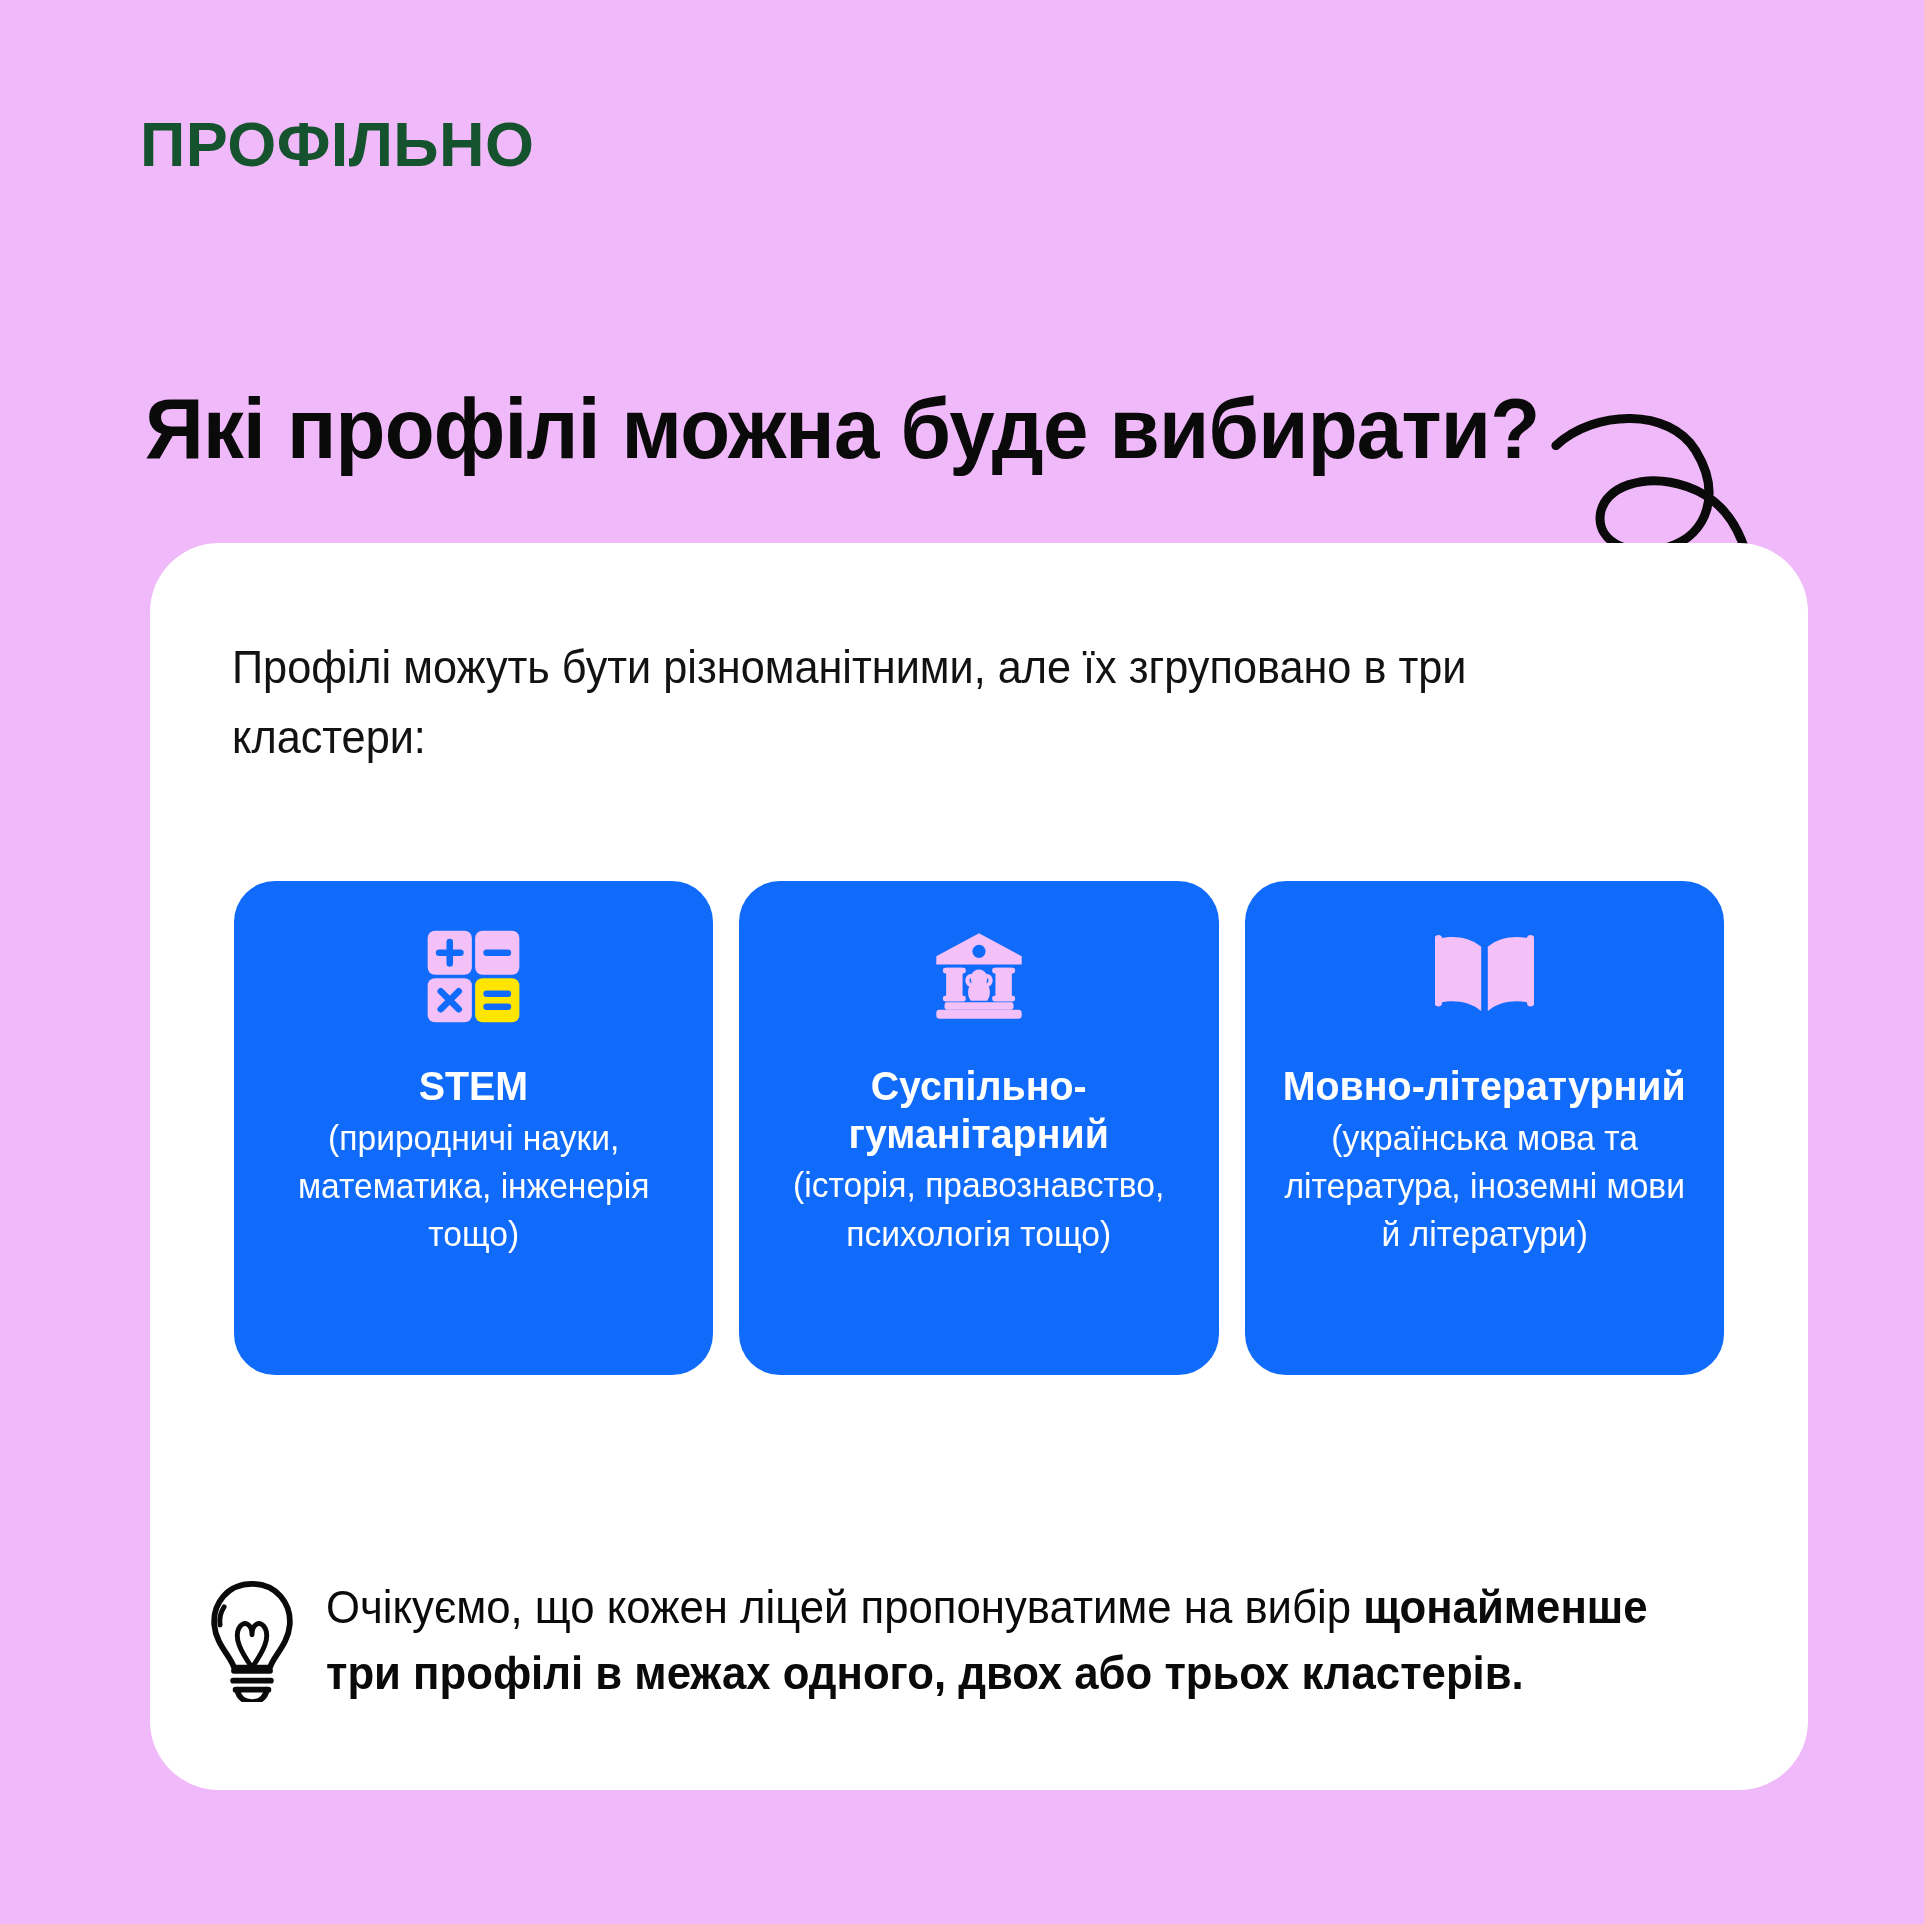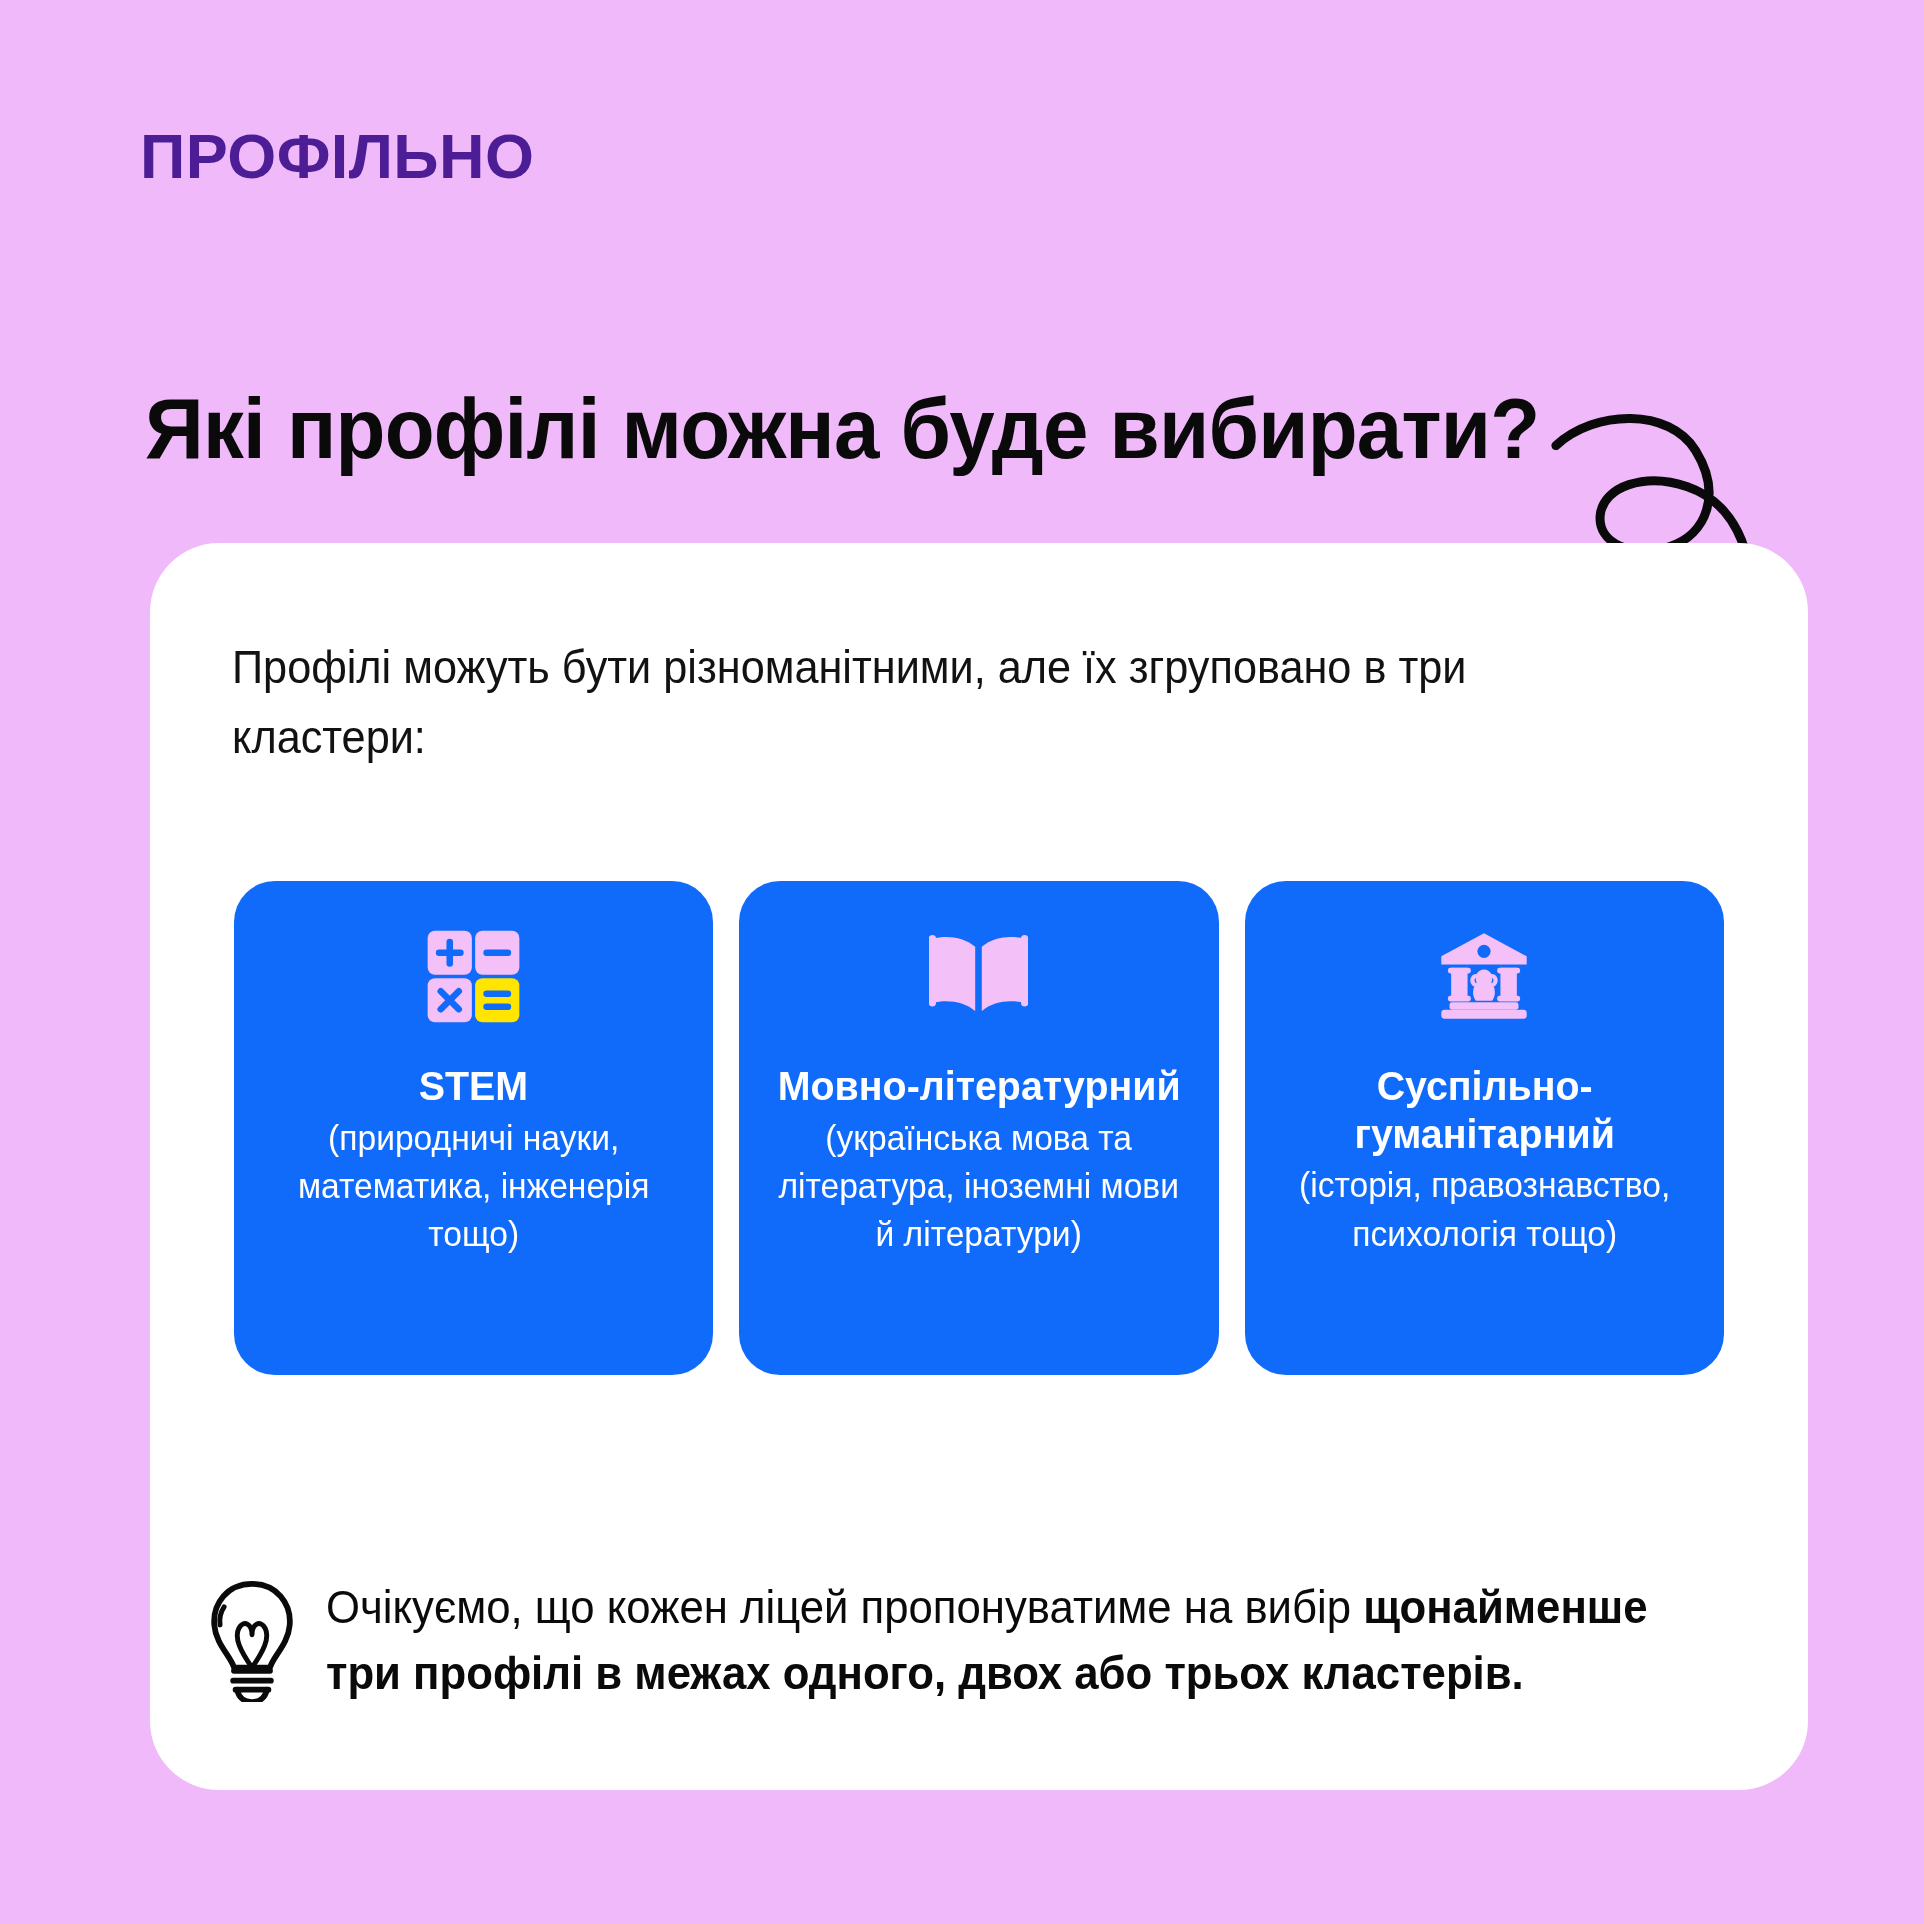--- a/index.html
+++ b/index.html
@@ -19,26 +19,26 @@
   .page {
     position: relative;
     width: 1924px;
     height: 1924px;
   }
 
   
   .logo {
     position: absolute;
     left: 140px;
-    top: 125px;
+    top: 113px;
     font-family: "Liberation Sans", sans-serif;
     font-weight: 700;
     font-size: 63px;
     letter-spacing: 0.8px;
-    color: #4c1d95;
+    color: #14532d;
     display: flex;
     align-items: center;
     gap: 0px;
     line-height: 1;
   }
   .logo-text {
     font-weight: 700;
     font-size: 63px;
     letter-spacing: 0.4px;
   }
@@ -223,33 +223,20 @@
               <line x1="74" y1="29" x2="100" y2="29"></line>
               <line x1="18" y1="76" x2="40" y2="98"></line>
               <line x1="40" y1="76" x2="18" y2="98"></line>
               <line x1="74" y1="79" x2="100" y2="79"></line>
               <line x1="74" y1="95" x2="100" y2="95"></line>
             </g>
           </svg>
         </div>
         <div class="cluster-title">STEM</div>
         <div class="cluster-sub">(природничі науки, математика, інженерія тощо)</div>
-      </div>
-
-      <div class="cluster">
-        <div class="cluster-icon">
-          <svg width="99" height="89" viewBox="0 0 120 108" xmlns="http://www.w3.org/2000/svg">
-            <path d="M4 8 C 22 4, 42 6, 56 18 L 56 96 C 42 84, 22 82, 4 86 Z" fill="#F3C0F7"></path>
-            <path d="M116 8 C 98 4, 78 6, 64 18 L 64 96 C 78 84, 98 82, 116 86 Z" fill="#F3C0F7"></path>
-            <path d="M4 8 L 4 86" stroke="#F3C0F7" stroke-width="9" stroke-linecap="round"></path>
-            <path d="M116 8 L 116 86" stroke="#F3C0F7" stroke-width="9" stroke-linecap="round"></path>
-          </svg>
-        </div>
-        <div class="cluster-title">Мовно-літературний</div>
-        <div class="cluster-sub">(українська мова та література, іноземні мови й літератури)</div>
       </div>
 
       <div class="cluster">
         <div class="cluster-icon">
           <svg width="92" height="92" viewBox="0 0 112 112" xmlns="http://www.w3.org/2000/svg">
             <path d="M56 4 L 108 32 L 108 42 L 4 42 L 4 32 Z" fill="#F3C0F7"></path>
             <circle cx="56" cy="26" r="8" fill="#106BFB"></circle>
             <rect x="16" y="46" width="20" height="40" fill="#F3C0F7"></rect>
             <rect x="12" y="46" width="28" height="7" rx="3" fill="#F3C0F7"></rect>
             <rect x="12" y="80" width="28" height="7" rx="3" fill="#F3C0F7"></rect>
@@ -261,20 +248,33 @@
             <path d="M47 56 C 42 56, 40 62, 44 66" stroke="#F3C0F7" stroke-width="5" fill="none" stroke-linecap="round"></path>
             <path d="M65 56 C 70 56, 72 62, 68 66" stroke="#F3C0F7" stroke-width="5" fill="none" stroke-linecap="round"></path>
             <rect x="14" y="88" width="84" height="9" rx="3" fill="#F3C0F7"></rect>
             <rect x="4" y="97" width="104" height="11" rx="4" fill="#F3C0F7"></rect>
           </svg>
         </div>
         <div class="cluster-title">Суспільно-гуманітарний</div>
         <div class="cluster-sub">(історія, правознавство, психологія тощо)</div>
       </div>
 
+      <div class="cluster">
+        <div class="cluster-icon">
+          <svg width="99" height="89" viewBox="0 0 120 108" xmlns="http://www.w3.org/2000/svg">
+            <path d="M4 8 C 22 4, 42 6, 56 18 L 56 96 C 42 84, 22 82, 4 86 Z" fill="#F3C0F7"></path>
+            <path d="M116 8 C 98 4, 78 6, 64 18 L 64 96 C 78 84, 98 82, 116 86 Z" fill="#F3C0F7"></path>
+            <path d="M4 8 L 4 86" stroke="#F3C0F7" stroke-width="9" stroke-linecap="round"></path>
+            <path d="M116 8 L 116 86" stroke="#F3C0F7" stroke-width="9" stroke-linecap="round"></path>
+          </svg>
+        </div>
+        <div class="cluster-title">Мовно-літературний</div>
+        <div class="cluster-sub">(українська мова та література, іноземні мови й літератури)</div>
+      </div>
+
     </div>
   </div>
 
   <div class="card card-bottom">
     <div class="note">
       <svg class="note-icon" viewBox="0 0 112 150" fill="none" xmlns="http://www.w3.org/2000/svg">
         <path d="M56 6 C 26 6, 8 30, 10 56 C 12 80, 30 94, 34 108 L 78 108
                  C 82 94, 100 80, 102 56 C 104 30, 86 6, 56 6 Z" stroke="#0A0A0A" stroke-width="7" fill="none" stroke-linejoin="round"></path>
         <path d="M56 108 C 42 88, 34 72, 40 60 C 46 49, 56 55, 56 68
                  C 56 55, 66 49, 72 60 C 78 72, 70 88, 56 108 Z" stroke="#0A0A0A" stroke-width="6" fill="none" stroke-linejoin="round"></path>

